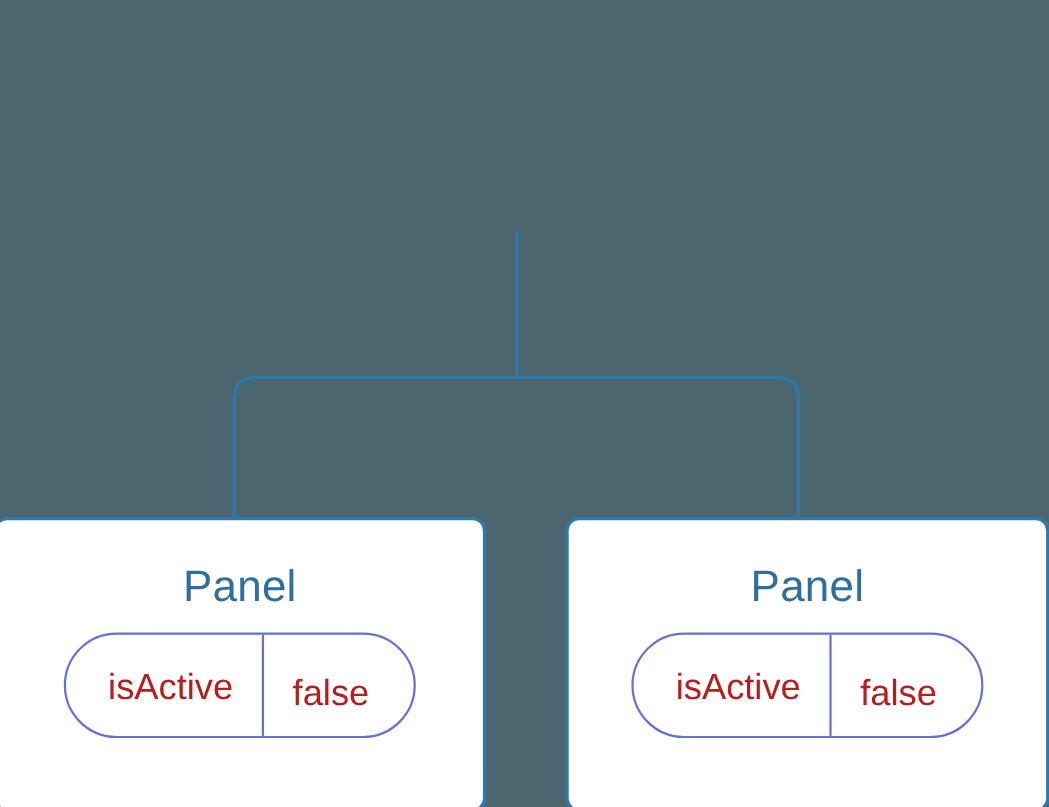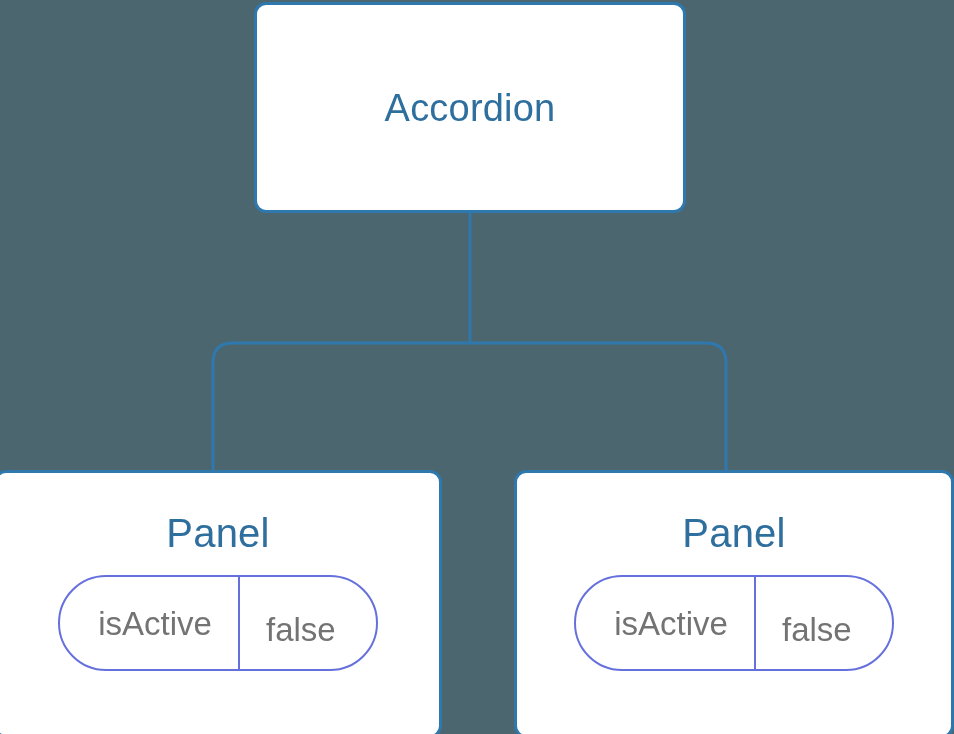--- a/index.html
+++ b/index.html
@@ -94,21 +94,21 @@
     background: #FFFFFF;
     height: 92px;
     overflow: hidden;
   }
 
   .prop-key,
   .prop-value {
     display: flex;
     align-items: center;
     justify-content: center;
-    color: #737373;
+    color: #b91c1c;
     font-size: 33px;
     line-height: 1;
     white-space: nowrap;
   }
 
   .prop-key {
     padding: 0 26px 0 38px;
     border-right: 2px solid #6670DC;
   }
 
@@ -122,23 +122,20 @@
 <div id="tree-canvas">
 
   <svg class="connector-layer" viewBox="0 0 954 734" width="954" height="734" xmlns="http://www.w3.org/2000/svg">
 
     <path d="M 470 211 L 470 343" fill="none" stroke="#2E78AD" stroke-width="3" stroke-linecap="butt"></path>
 
     <path d="M 470 343 L 233 343 Q 213 343 213 363 L 213 474" fill="none" stroke="#2E78AD" stroke-width="3" stroke-linecap="butt"></path>
     <path d="M 470 343 L 706 343 Q 726 343 726 363 L 726 474" fill="none" stroke="#2E78AD" stroke-width="3" stroke-linecap="butt"></path>
   </svg>
 
-  <div class="node node-root">
-    <span class="node-title">Accordion</span>
-  </div>
 
   <div class="node node-child-left">
     <span class="node-title">Panel</span>
     <div class="prop-pill">
       <span class="prop-key">isActive</span>
       <span class="prop-value">false</span>
     </div>
   </div>
 
   <div class="node node-child-right">

